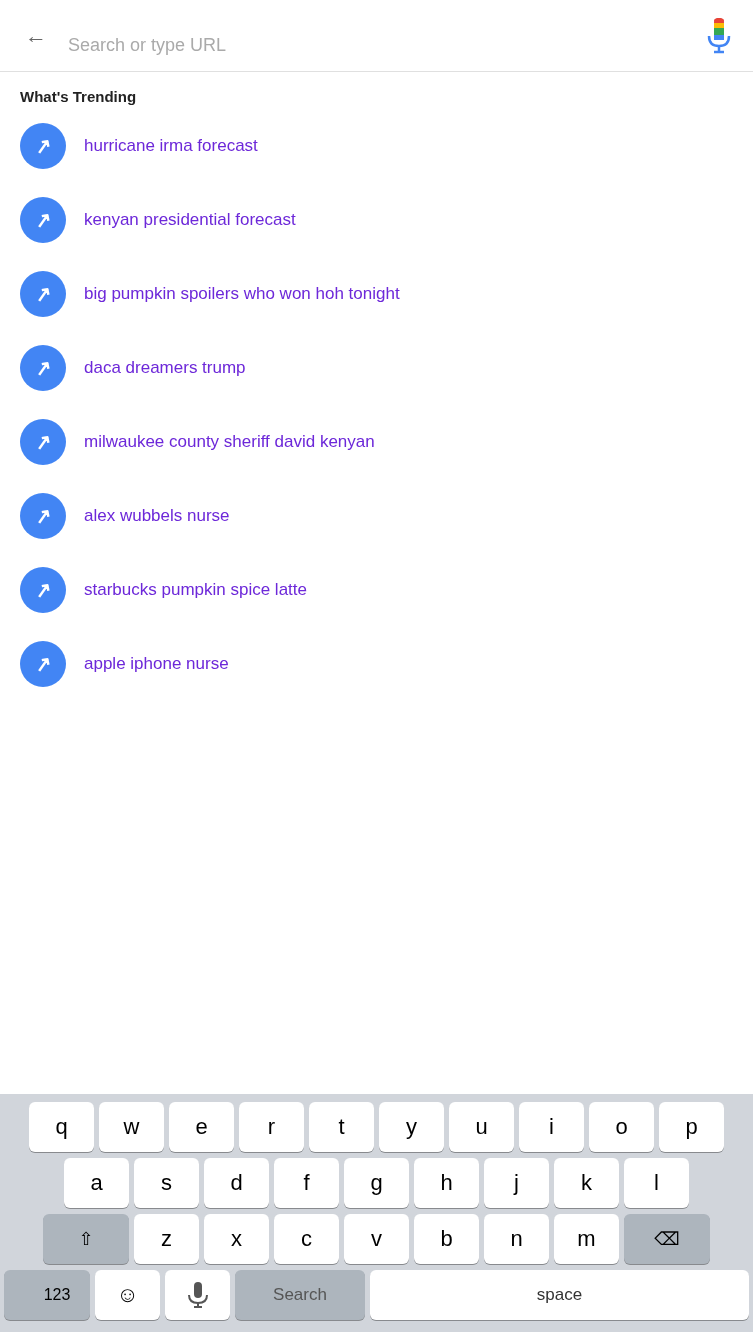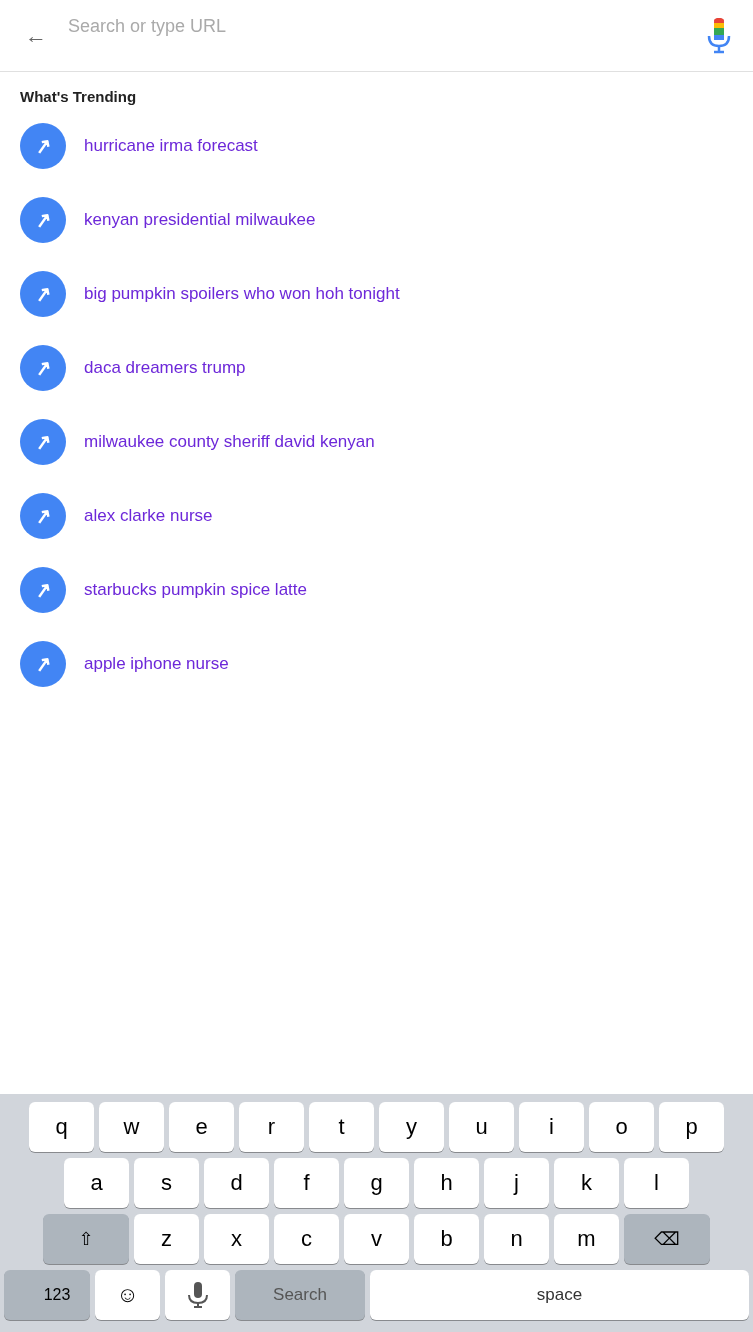--- a/index.html
+++ b/index.html
@@ -32,21 +32,21 @@
     }
     .back-arrow {
       font-size: 22px;
       color: #666;
     }
     .search-bar {
       flex: 1;
       margin: 0 12px;
       height: 40px;
       display: flex;
-      align-items: flex-start;
+      align-items: flex-end;
     }
     .search-placeholder {
       font-size: 18px;
       color: #aaa;
       font-weight: 400;
     }
     .mic-icon {
       width: 36px;
       height: 36px;
       display: flex;
@@ -210,21 +210,21 @@
     <li class="trending-item">
       <div class="trend-icon-circle">
         <span class="trend-arrow">↗</span>
       </div>
       <span class="trend-text">hurricane irma forecast</span>
     </li>
     <li class="trending-item">
       <div class="trend-icon-circle">
         <span class="trend-arrow">↗</span>
       </div>
-      <span class="trend-text">kenyan presidential milwaukee</span>
+      <span class="trend-text">kenyan presidential forecast</span>
     </li>
     <li class="trending-item">
       <div class="trend-icon-circle">
         <span class="trend-arrow">↗</span>
       </div>
       <span class="trend-text">big pumpkin spoilers who won hoh tonight</span>
     </li>
     <li class="trending-item">
       <div class="trend-icon-circle">
         <span class="trend-arrow">↗</span>
@@ -234,21 +234,21 @@
     <li class="trending-item">
       <div class="trend-icon-circle">
         <span class="trend-arrow">↗</span>
       </div>
       <span class="trend-text">milwaukee county sheriff david kenyan</span>
     </li>
     <li class="trending-item">
       <div class="trend-icon-circle">
         <span class="trend-arrow">↗</span>
       </div>
-      <span class="trend-text">alex clarke nurse</span>
+      <span class="trend-text">alex wubbels nurse</span>
     </li>
     <li class="trending-item">
       <div class="trend-icon-circle">
         <span class="trend-arrow">↗</span>
       </div>
       <span class="trend-text">starbucks pumpkin spice latte</span>
     </li>
     <li class="trending-item">
       <div class="trend-icon-circle">
         <span class="trend-arrow">↗</span>

